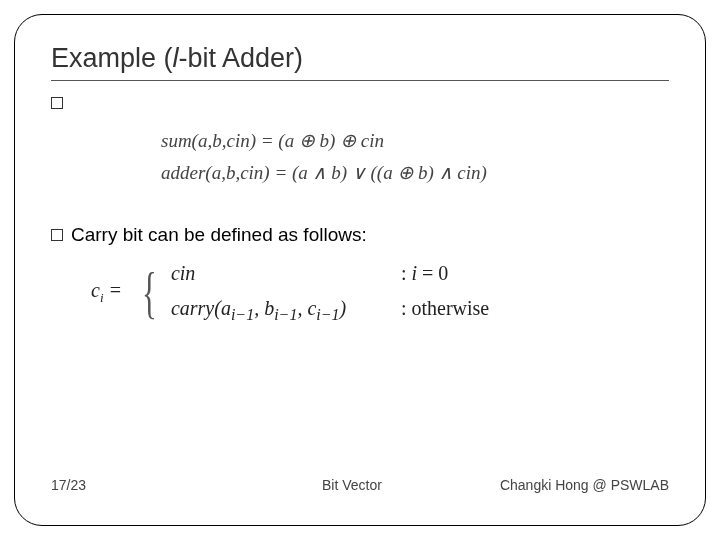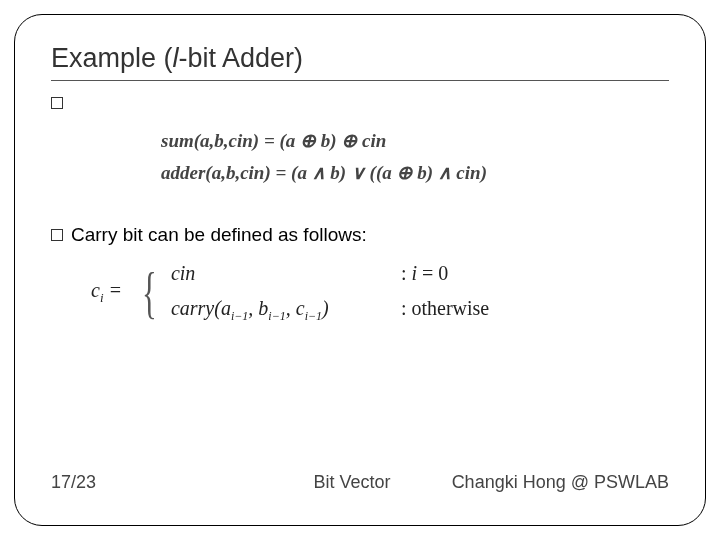--- a/index.html
+++ b/index.html
@@ -47,21 +47,20 @@
   }
   .cm { font-family: 'Times New Roman', Times, serif; font-style: italic; }
   .eqblock {
     font-family: 'Times New Roman', Times, serif;
     font-style: italic;
     font-size: 19px;
     color: #444;
     margin-left: 110px;
     line-height: 1.7;
     margin-bottom: 34px;
-    font-weight: bold;
   }
   .cases-wrap {
     display: flex;
     align-items: center;
     gap: 14px;
     margin-left: 40px;
     font-family: 'Times New Roman', Times, serif;
     font-style: italic;
     font-size: 20px;
     color: #222;
@@ -73,27 +72,27 @@
     font-style: normal;
     color: #555;
     transform: scaleX(0.55);
     margin-right: -6px;
   }
   .cases-rows { display: flex; flex-direction: column; gap: 12px; }
   .case-row { display: flex; align-items: baseline; }
   .case-expr { width: 230px; }
   .case-cond { width: 160px; font-style: normal; }
   .case-cond .it { font-style: italic; }
-  .subm { font-size: 12px; vertical-align: sub; font-style: italic; }
+  .subm { font-size: 16px; vertical-align: sub; font-style: italic; }
   .footer {
     margin-top: auto;
     display: flex;
     justify-content: space-between;
     align-items: center;
-    font-size: 18px;
+    font-size: 14px;
     color: #444;
   }
   .footer .center { position: absolute; left: 0; right: 16px; text-align: center; }
   .footer .left, .footer .right { position: relative; z-index: 1; }
 </style>
 </head>
 <body>
 
 <div class="slide">
 

